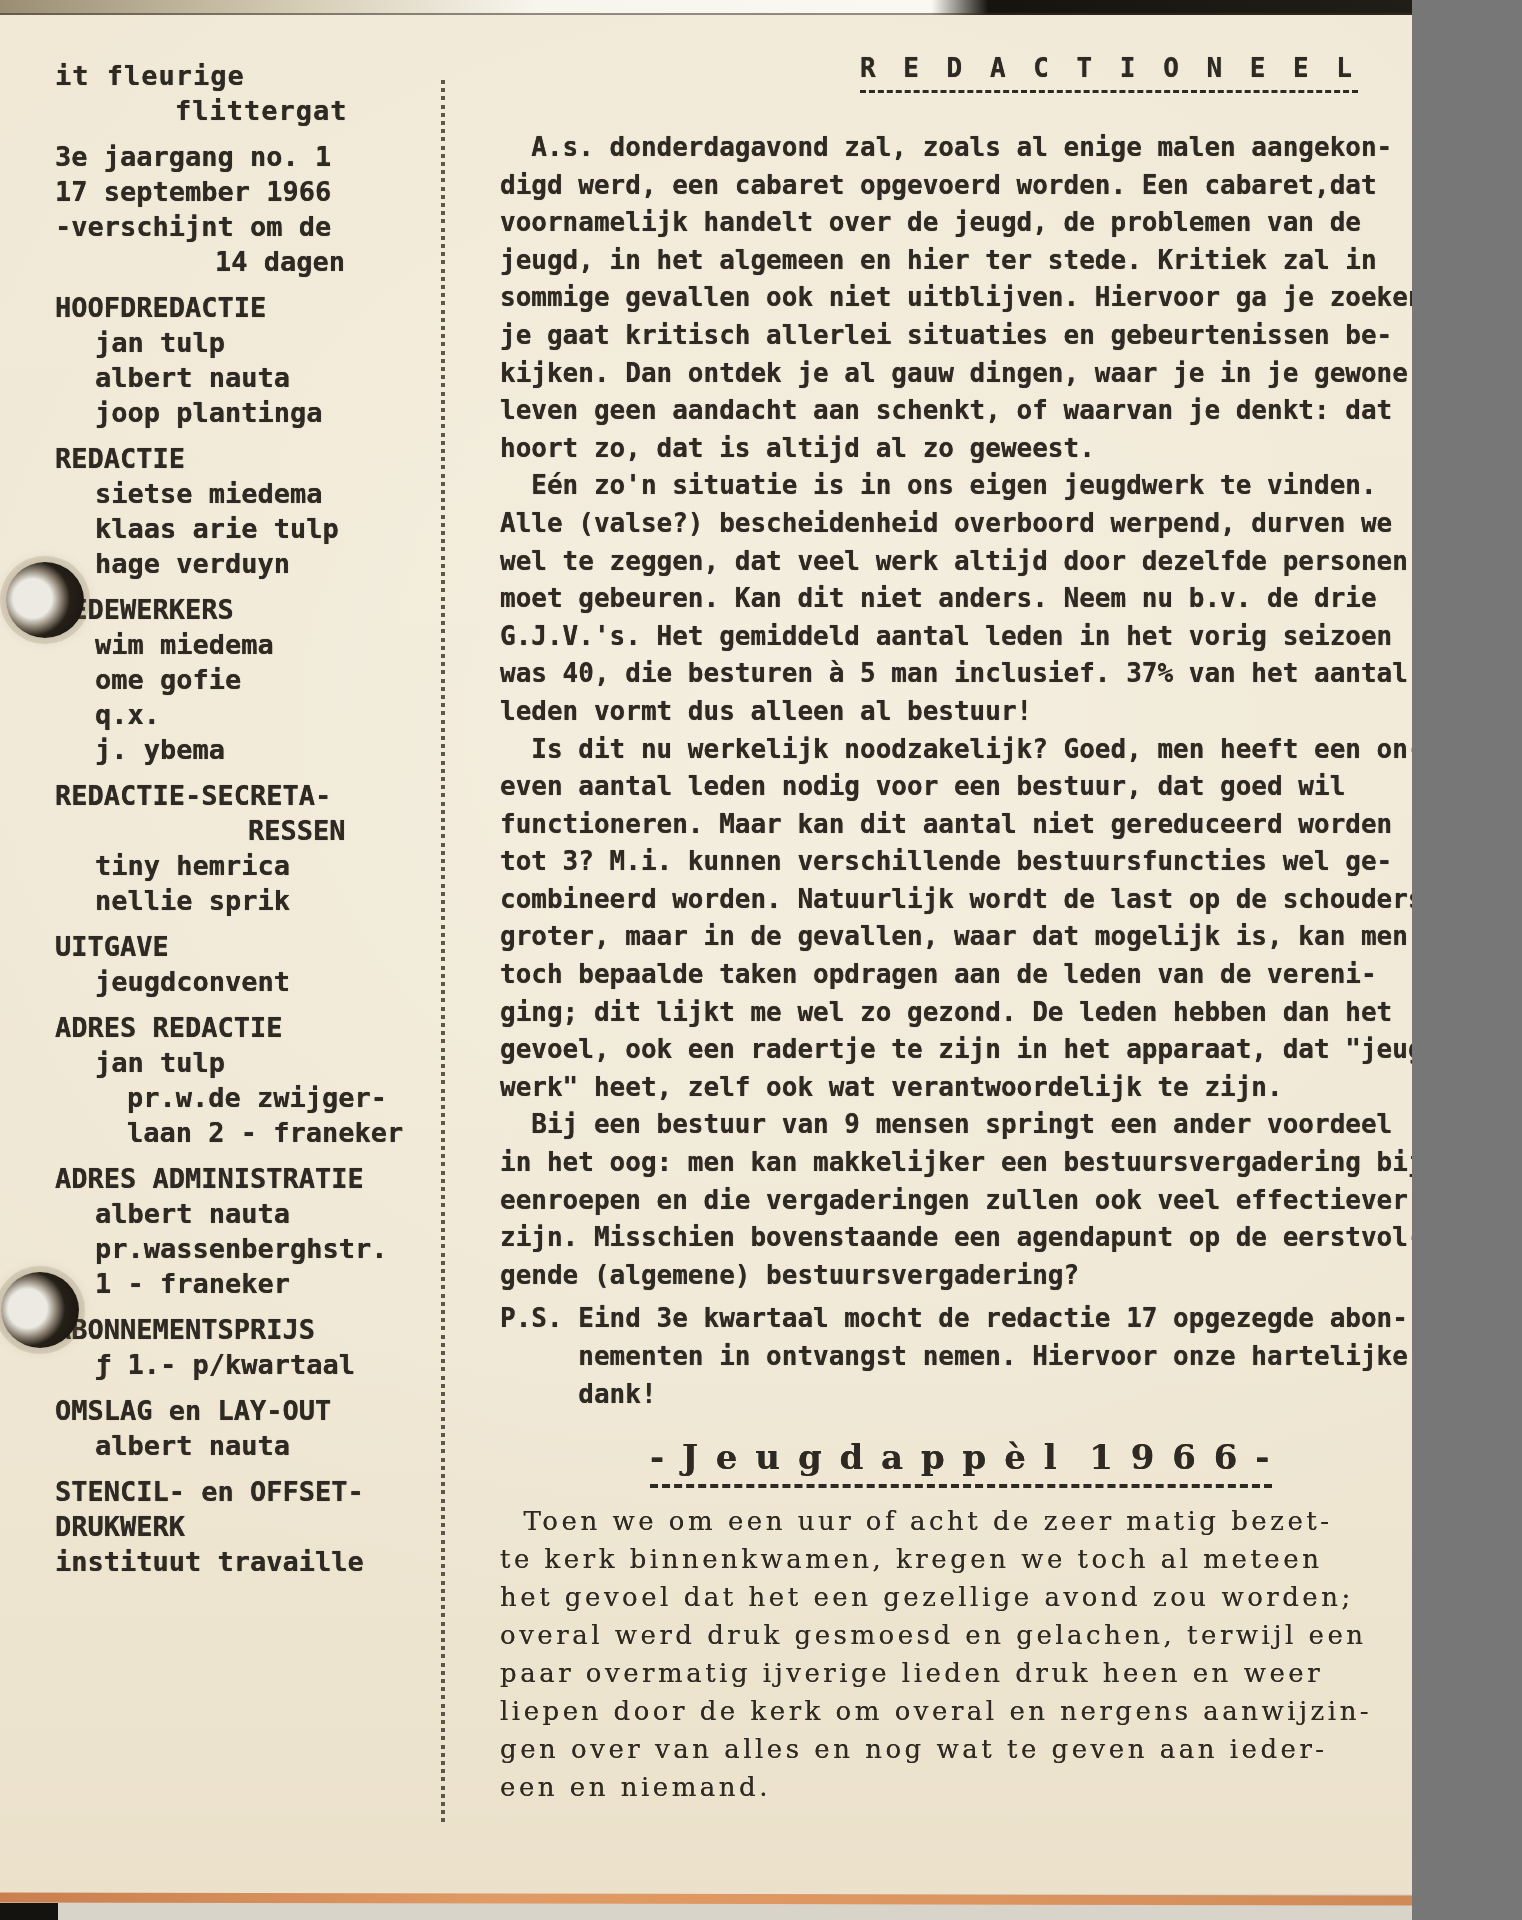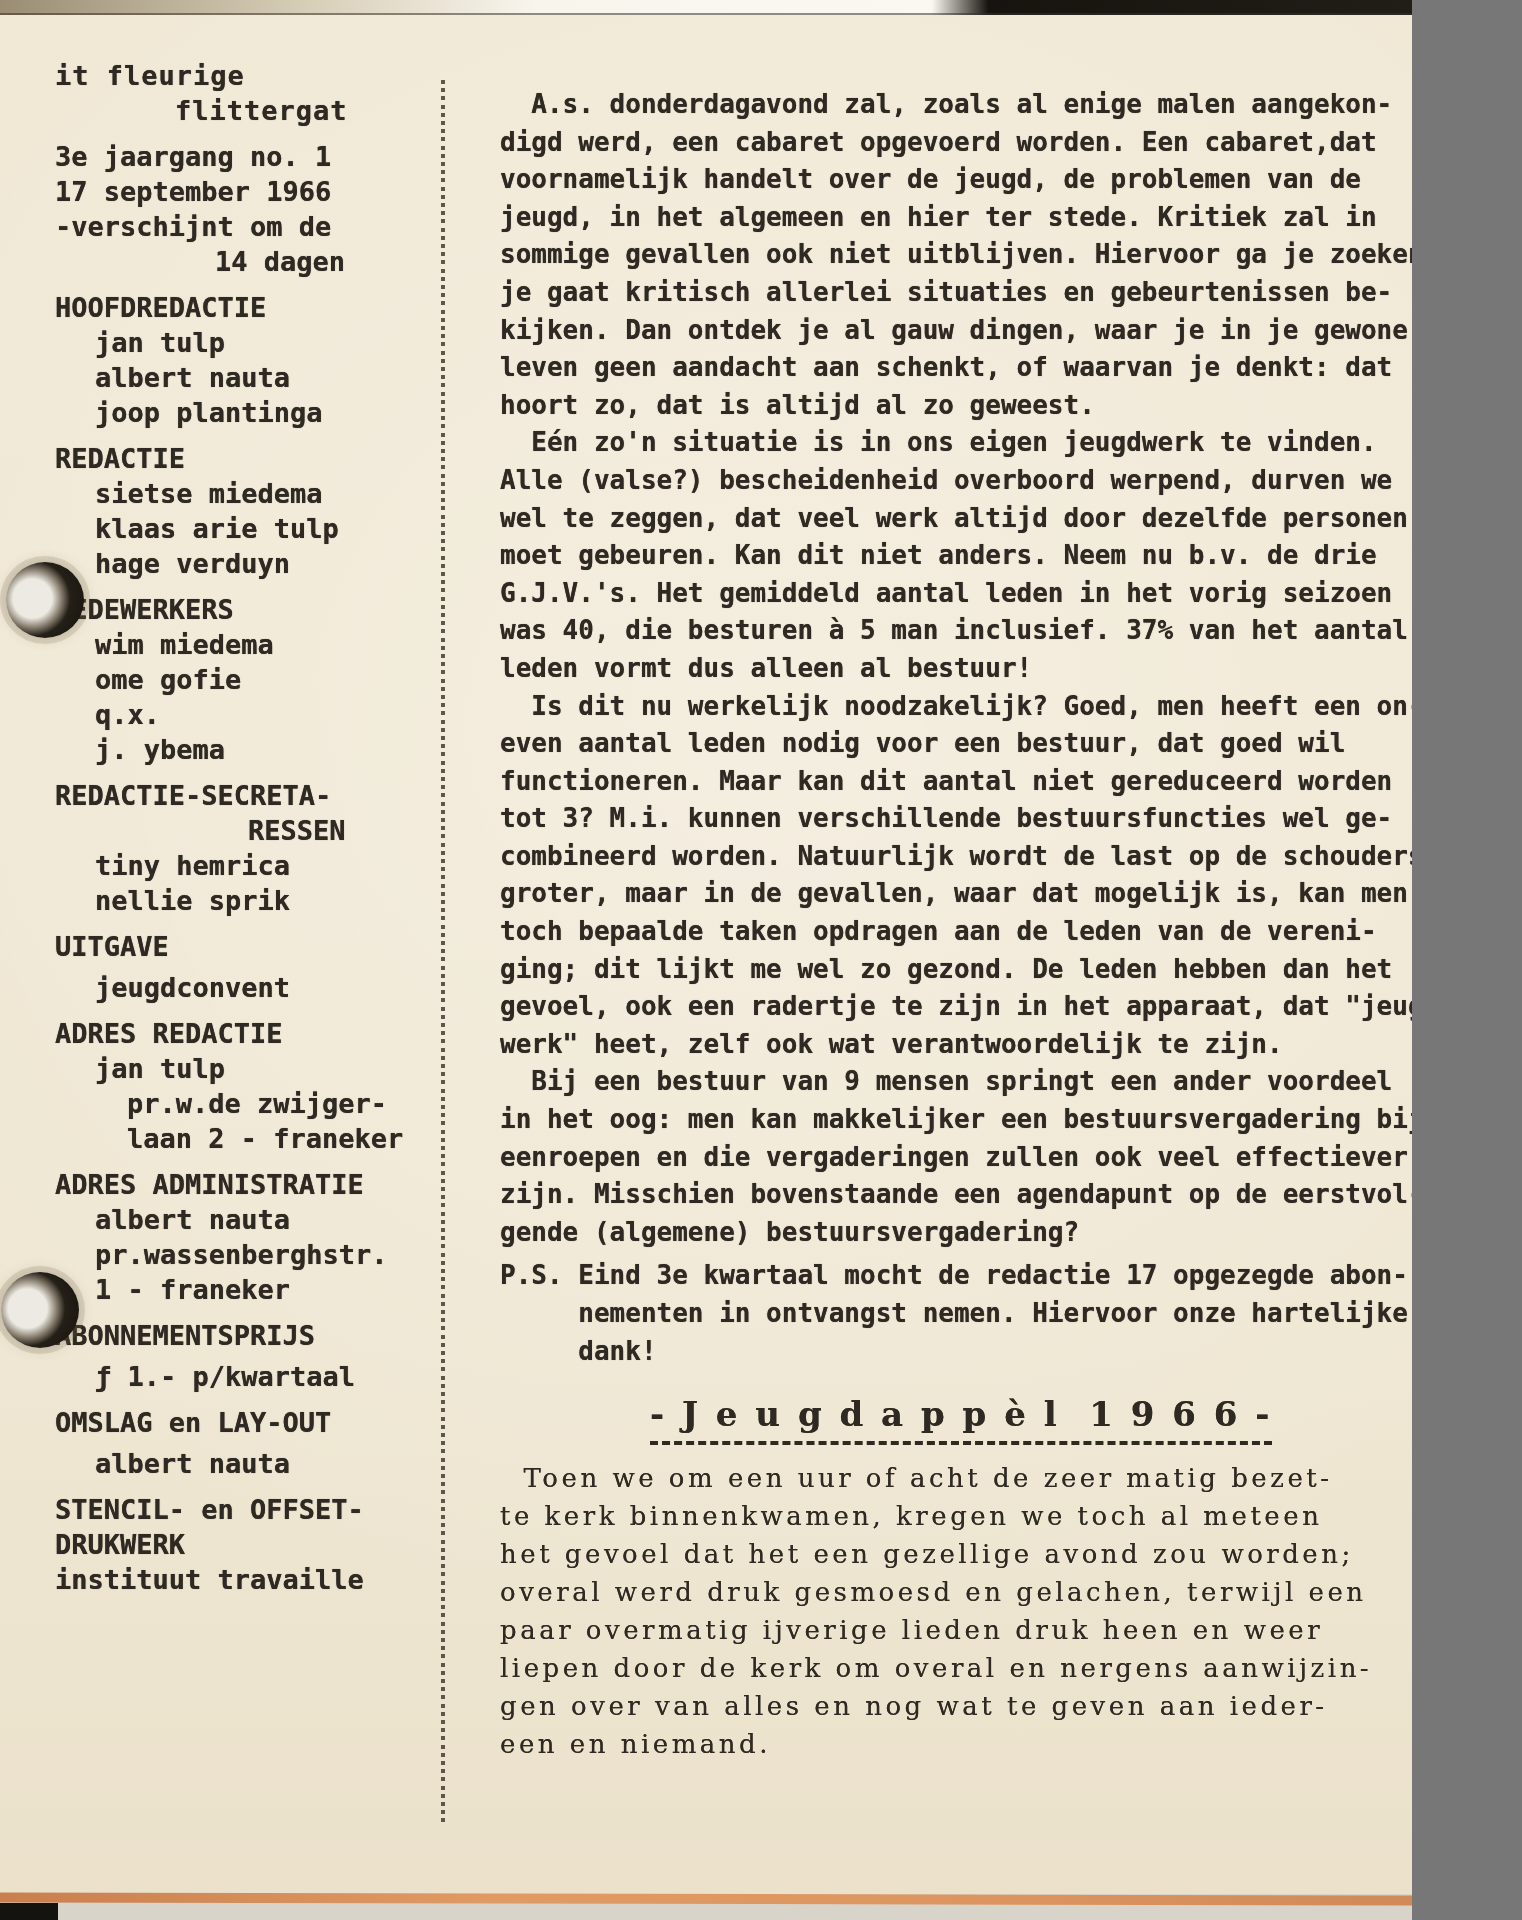--- a/index.html
+++ b/index.html
@@ -34,21 +34,21 @@
     font:bold 27px/35px "DejaVu Sans Mono",monospace;white-space:pre;
     text-shadow:0 0 .7px rgba(40,34,26,.85);}
   .masthead .t1{letter-spacing:1px;}
   .masthead .t2{padding-left:120px;letter-spacing:1px;}
   .masthead .m{}
   .masthead .h{}
   .masthead .n{padding-left:40px;}
   .masthead .n2{padding-left:72px;}
   .masthead .n0{padding-left:0;}
   .masthead .gap{margin-top:11px;}
-  .masthead .gap2{margin-top:6px;}
+  .masthead .gap2{margin-top:0;}
   .masthead .ind-lg{padding-left:160px;}
   .masthead .ind-xl{padding-left:193px;}
   
   .col2{position:absolute;left:500px;top:50px;width:945px;
     font:bold 26px/37.6px "DejaVu Sans Mono",monospace;
     text-shadow:0 0 .7px rgba(40,34,26,.8);}
   .kicker{display:inline-block;margin-left:360px;font-size:26px;line-height:32px;
     letter-spacing:6px;border-bottom:3px dashed #2e2922;padding-bottom:6px;white-space:pre;}
   .art1-titleline{margin-top:16px;line-height:36px;white-space:pre;}
   .art1-title{display:inline-block;border-bottom:3px dashed #2e2922;padding-bottom:5px;}
@@ -70,20 +70,23 @@
 <div class="paper">
 
   <div class="top-edge"></div>
   <div class="right-shade"></div>
 
   <div class="masthead"><div class="ml t1">it fleurige</div><div class="ml t2">flittergat</div><div class="ml m gap">3e jaargang no. 1</div><div class="ml m">17 september 1966</div><div class="ml m">-verschijnt om de</div><div class="ml m ind-lg">14 dagen</div><div class="ml h gap">HOOFDREDACTIE</div><div class="ml n">jan tulp</div><div class="ml n">albert nauta</div><div class="ml n">joop plantinga</div><div class="ml h gap">REDACTIE</div><div class="ml n">sietse miedema</div><div class="ml n">klaas arie tulp</div><div class="ml n">hage verduyn</div><div class="ml h gap">MEDEWERKERS</div><div class="ml n">wim miedema</div><div class="ml n">ome gofie</div><div class="ml n">q.x.</div><div class="ml n">j. ybema</div><div class="ml h gap">REDACTIE-SECRETA-</div><div class="ml h ind-xl">RESSEN</div><div class="ml n">tiny hemrica</div><div class="ml n">nellie sprik</div><div class="ml h gap">UITGAVE</div><div class="ml n gap2">jeugdconvent</div><div class="ml h gap">ADRES REDACTIE</div><div class="ml n">jan tulp</div><div class="ml n2">pr.w.de zwijger-</div><div class="ml n2">laan 2 - franeker</div><div class="ml h gap">ADRES ADMINISTRATIE</div><div class="ml n">albert nauta</div><div class="ml n">pr.wassenberghstr.</div><div class="ml n">1 - franeker</div><div class="ml h gap">ABONNEMENTSPRIJS</div><div class="ml n gap2">ƒ 1.- p/kwartaal</div><div class="ml h gap">OMSLAG en LAY-OUT</div><div class="ml n gap2">albert nauta</div><div class="ml h gap">STENCIL- en OFFSET-</div><div class="ml h">DRUKWERK</div><div class="ml n0">instituut travaille</div></div>
 
   <div class="separator"></div>
 
   <div class="col2">
+    <div>
+      <span class="kicker">R E D A C T I O N E E L</span>
+    </div>
     <div class="body1">
         <div class="para">  A.s. donderdagavond zal, zoals al enige malen aangekon-
 digd werd, een cabaret opgevoerd worden. Een cabaret,dat
 voornamelijk handelt over de jeugd, de problemen van de
 jeugd, in het algemeen en hier ter stede. Kritiek zal in
 sommige gevallen ook niet uitblijven. Hiervoor ga je zoeken;
 je gaat kritisch allerlei situaties en gebeurtenissen be-
 kijken. Dan ontdek je al gauw dingen, waar je in je gewone
 leven geen aandacht aan schenkt, of waarvan je denkt: dat
 hoort zo, dat is altijd al zo geweest.</div>

